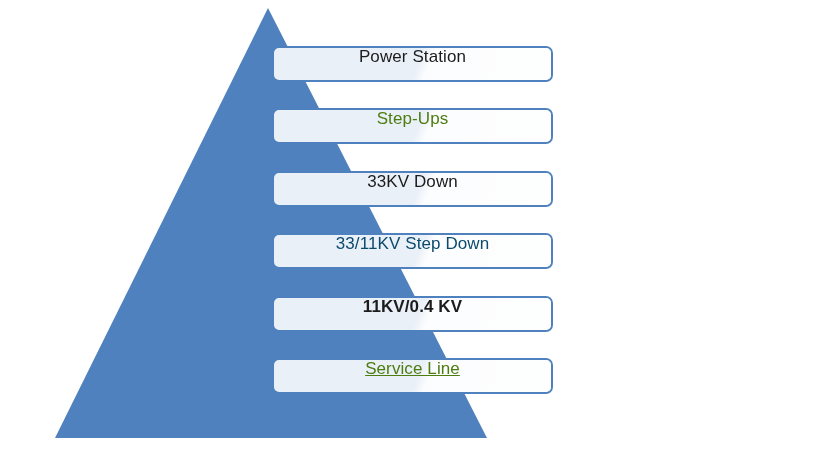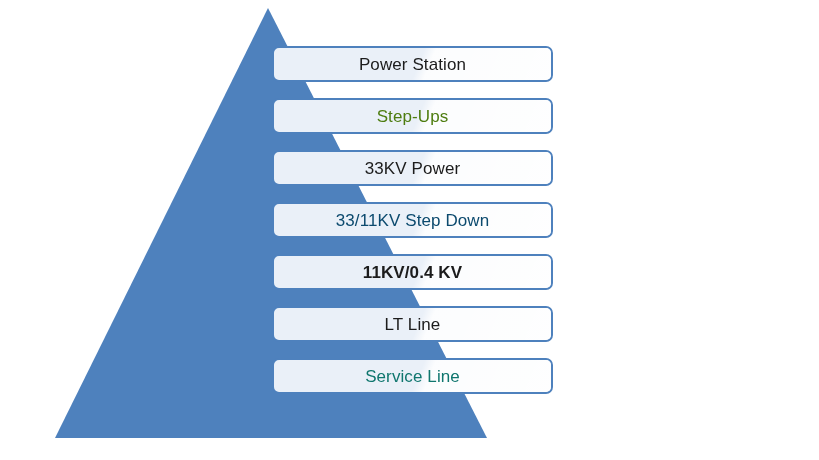--- a/index.html
+++ b/index.html
@@ -35,21 +35,21 @@
     justify-content: space-between;
   }
   .level-box {
     position: relative;
     height: 36px;
     box-sizing: border-box;
     border: 2px solid #4E81BD;
     border-radius: 7px;
     background: #eaf0f8;
     display: flex;
-    align-items: center;
+    align-items: flex-start;
     justify-content: center;
     overflow: hidden;
   }
   
   .level-box::after {
     content: "";
     position: absolute;
     left: 0; top: 0; right: 0; bottom: 0;
     background: linear-gradient(112deg,
                 rgba(255,255,255,0) 0%,
@@ -83,33 +83,30 @@
     <div class="level-box" style="border-color: rgb(78, 129, 189); background: rgb(234, 240, 248);">
       <span class="level-label" style="color: rgb(28, 28, 28);">Power Station</span>
     </div>
 
     <div class="level-box" style="border-color: rgb(78, 129, 189); background: rgb(234, 240, 248);">
       <span class="level-label" style="color: #4d7c0f;">Step-Ups</span>
     </div>
 
 
     <div class="level-box" style="border-color: rgb(78, 129, 189); background: rgb(234, 240, 248);">
-      <span class="level-label" style="color: rgb(28, 28, 28);">33KV Power</span>
+      <span class="level-label" style="color: rgb(28, 28, 28);">33KV Down</span>
     </div>
 
     <div class="level-box" style="border-color: rgb(78, 129, 189); background: rgb(234, 240, 248);">
       <span class="level-label" style="color: #0c4a6e;">33/11KV Step Down</span>
     </div>
 
     <div class="level-box" style="border-color: rgb(78, 129, 189); background: rgb(234, 240, 248); font-weight: bold;">
       <span class="level-label" style="color: rgb(28, 28, 28);">11KV/0.4 KV</span>
     </div>
 
-    <div class="level-box" style="border-color: rgb(78, 129, 189); background: rgb(234, 240, 248);">
-      <span class="level-label" style="color: rgb(28, 28, 28);">LT Line</span>
-    </div>
 
     <div class="level-box" style="border-color: rgb(78, 129, 189); background: rgb(234, 240, 248);">
-      <span class="level-label" style="color: #0f766e;">Service Line</span>
+      <span class="level-label" style="color: #4d7c0f; text-decoration: underline;">Service Line</span>
     </div>
 
   </div>
 </div>
 
 </body></html>

